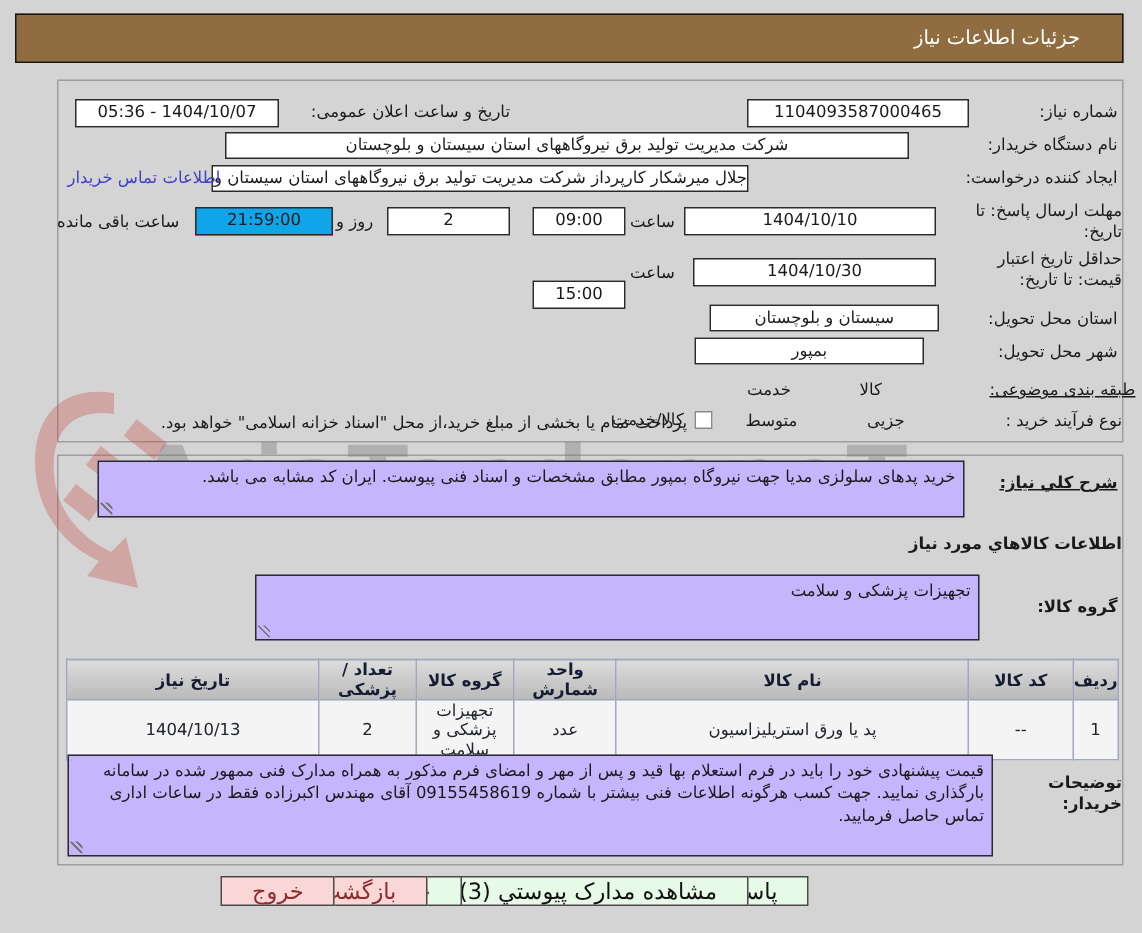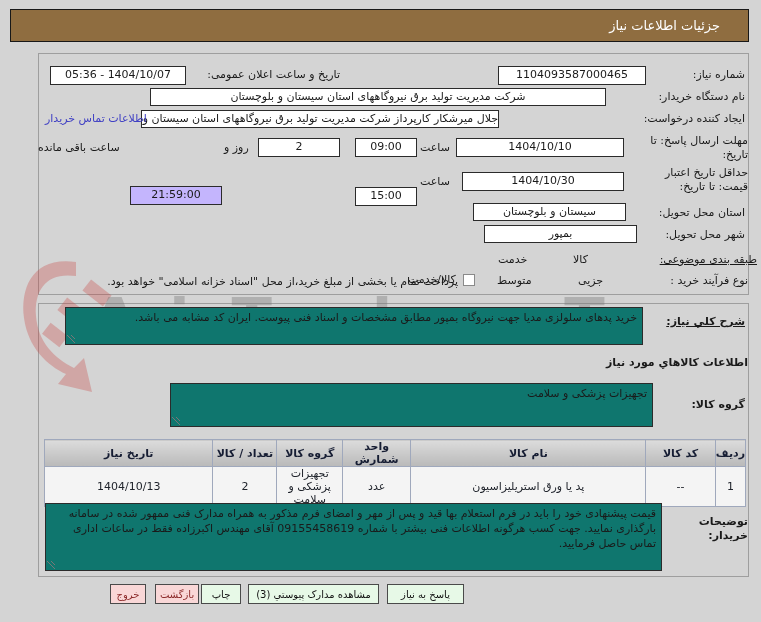--- a/index.html
+++ b/index.html
@@ -29,29 +29,29 @@
   
   .lbl { white-space:nowrap; color:#1a1a1a; z-index:1; }
   .lbl-b { font-weight:bold; }
   .wraplbl { white-space:normal; text-align:right; line-height:14px; }
   
   .inp {
     background:#ffffff; border:1px solid #2b2b2b;
     font-size:11px; line-height:16px; text-align:center;
     overflow:hidden; white-space:nowrap; z-index:3;
   }
-  .inp.yellow { background:#c4b5fd;margin-top:48px; }
+  .inp.yellow { background:#0ea5e9; }
   .link { color:#4040c4; cursor:pointer; white-space:nowrap; z-index:3; }
   .checkbox {
     width:12px; height:12px; background:#fff;
     border:1px solid #8a8a8a; display:inline-block; z-index:3;
   }
   
   .ta {
-    background:#0f766e; border:1px solid #2b2b2b;
+    background:#c4b5fd; border:1px solid #2b2b2b;
     font-size:11px; line-height:15px; padding:2px 5px;
     text-align:right; overflow:hidden; z-index:3;
   }
   .ta .grip {
     position:absolute; left:1px; bottom:1px; width:8px; height:8px;
     background:
       linear-gradient(45deg, transparent 45%, #777 45%, #777 55%, transparent 55%),
       linear-gradient(45deg, transparent 70%, #777 70%, #777 80%, transparent 80%);
   }
   
@@ -61,23 +61,23 @@
   }
   table.goods th, table.goods td { border:1px solid #9fa8bc; font-size:11px; }
   table.goods th {
     height:26px; font-weight:bold; color:#161d33;
     background:linear-gradient(#dcdcdc,#b9b9b9);
   }
   table.goods td { height:31px; text-align:center; color:#20242c; background:#f4f4f4; line-height:13px; }
   
   .btn {
     position:absolute; top:584px; height:20px;
-    border:1px solid #4a4a4a; font-size:10px;
+    border:1px solid #4a4a4a; font-size:15px;
     display:flex; align-items:center; justify-content:center;
-    z-index:3; cursor:pointer; white-space:nowrap; padding:0 4px;
+    z-index:3; cursor:pointer; white-space:nowrap; padding:0 20px;margin-left:37px;
   }
   .btn.green { background:#e7f9e7; color:#111; }
   .btn.pink  { background:#f9d7d7; color:#8d2c2c; }
   
   .wm-text {
     position:absolute; left:92px; top:286px; z-index:2;
     font-size:57px; font-weight:bold; letter-spacing:1px;
     color:rgba(118,118,118,0.38);
     transform:scaleX(1.04); transform-origin:left;
     pointer-events:none; direction:ltr; white-space:nowrap;
@@ -124,21 +124,21 @@
 <div class="abs lbl" style="left:38px; top:141px;">ساعت باقی مانده</div>
 
 <div class="abs lbl wraplbl" style="right:13px; top:166px; width:112px;">حداقل تاریخ اعتبار قیمت: تا تاریخ:</div>
 <div class="abs inp" style="left:462px; top:172px; width:162px; height:19px;">1404/10/30</div>
 <div class="abs lbl" style="left:420px; top:175px;">ساعت</div>
 <div class="abs inp" style="left:355px; top:187px; width:62px; height:19px;">15:00</div>
 
 <div class="abs lbl" style="right:16px; top:206px;">استان محل تحویل:</div>
 <div class="abs inp" style="left:473px; top:203px; width:153px; height:18px;">سیستان و بلوچستان</div>
 <div class="abs lbl" style="right:16px; top:228px;">شهر محل تحویل:</div>
-<div class="abs inp" style="left:484px; top:225px; width:153px; height:18px;">بمپور</div>
+<div class="abs inp" style="left:463px; top:225px; width:153px; height:18px;">بمپور</div>
 
 <div class="abs lbl" style="right:4px; top:253px;text-decoration:underline;">طبقه بندی موضوعی:</div>
 
 <div class="abs lbl" style="left:573px; top:253px;">کالا</div>
 
 <div class="abs lbl" style="left:498px; top:253px;">خدمت</div>
 
 <div class="abs lbl" style="left:408px; top:253px;margin-top:20px;">کالا/خدمت</div>
 
 <div class="abs lbl" style="right:13px; top:274px;">نوع فرآیند خرید :</div>
@@ -173,21 +173,21 @@
       <col style="width:9.2%">
       <col style="width:24.2%">
   </colgroup>
   <thead>
     <tr>
       <th>ردیف</th>
       <th>کد کالا</th>
       <th>نام کالا</th>
       <th>واحد شمارش</th>
       <th>گروه کالا</th>
-      <th>تعداد / کالا</th>
+      <th>تعداد / پزشکی</th>
       <th>تاریخ نیاز</th>
     </tr>
   </thead>
   <tbody>
     <tr>
       <td>1</td>
       <td>--</td>
       <td>پد یا ورق استریلیزاسیون</td>
       <td>عدد</td>
       <td>تجهیزات پزشکی و سلامت</td>

